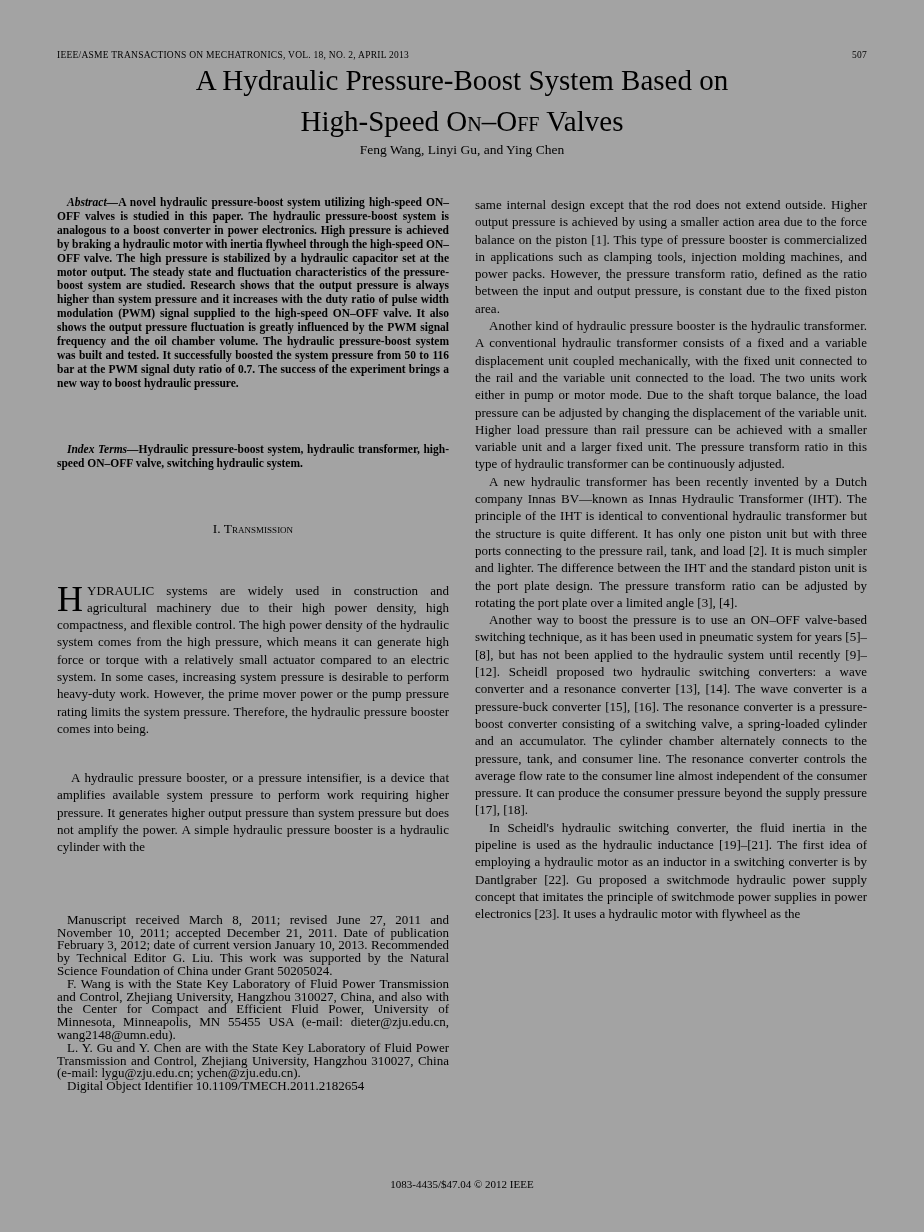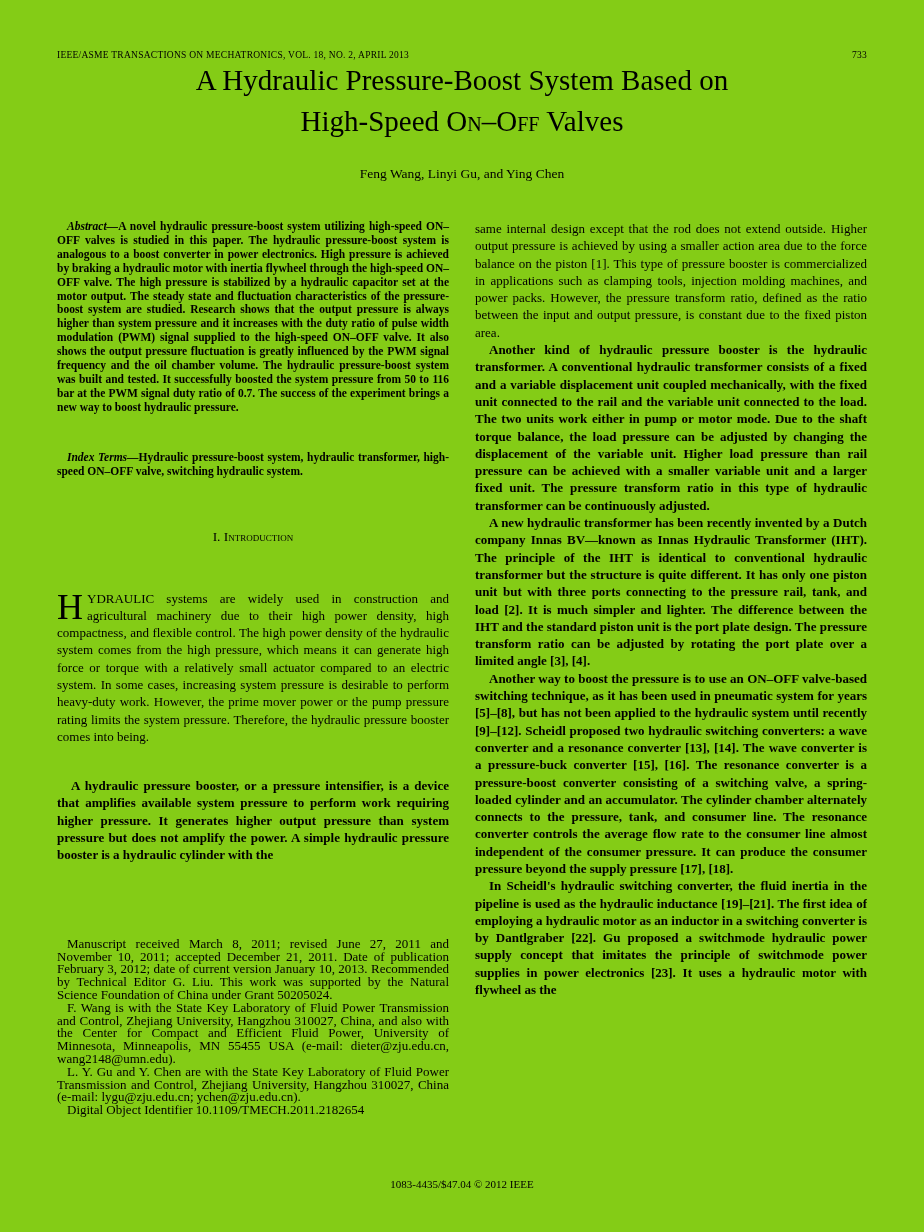--- a/index.html
+++ b/index.html
@@ -2,75 +2,74 @@
 <html lang="en"><head>
 <meta charset="utf-8">
 <style>
   * { margin: 0; padding: 0; box-sizing: border-box; }
   html, body { background: #888; }
   .page {
     position: relative;
     width: 924px;
     height: 1232px;
     margin: 0 auto;
-    background: #84cc16;
+    background: #a3a3a3;
     font-family: "Liberation Serif", "DejaVu Serif", serif;
     color: #000;
     overflow: hidden;
     padding: 50px 57px 0 57px;
   }
   .running-head {
     display: flex;
     justify-content: space-between;
     font-size: 9.5px;
     letter-spacing: 0.25px;
   }
   .paper-title {
     text-align: center;
     font-size: 29px;
     font-weight: 400;
     line-height: 41px;
   }
   .sc { font-variant: small-caps; }
   .authors {
-    margin-top: 24px;
     text-align: center;
     font-size: 13.5px;
   }
   .columns {
     margin-top: 38px;
     display: flex;
     gap: 26px;
     height: 897px;
     overflow: hidden;
   }
   .col { width: 392px; }
   .col-left { display: flex; flex-direction: column; gap: 32px; }
   p { text-align: justify; }
   .abstract, .index-terms {
     font-size: 11.5px;
     font-weight: bold;
     line-height: 13.9px;
     text-indent: 10px;
   }
-  .index-terms { margin-top: 4px; }
+  .index-terms { margin-top: 20px; }
   .lead-label { font-style: italic; font-weight: bold; }
   .section-heading {
     text-align: center;
     font-size: 13.5px;
     font-weight: 400;
     font-variant: small-caps;
     margin-top: 18px;
     margin-bottom: 13px;
   }
   .body-text {
     font-size: 13px;
     line-height: 17.3px;
   }
-  .indent { text-indent: 14px; font-weight: bold; }
+  .indent { text-indent: 14px; }
   .dropcap {
     float: left;
     font-size: 36px;
     line-height: 29px;
     padding-right: 4px;
     padding-top: 3px;
   }
   .footnotes {
     margin-top: auto;
     font-size: 13px;
@@ -86,38 +85,38 @@
     font-size: 11px;
   }
 </style>
 </head>
 <body>
 
 <div class="page">
 
   <div class="running-head">
     <span>IEEE/ASME TRANSACTIONS ON MECHATRONICS, VOL. 18, NO. 2, APRIL 2013</span>
-    <span>733</span>
+    <span>507</span>
   </div>
 
   <h1 class="paper-title">
     <span>A Hydraulic Pressure-Boost System Based on</span><br>
     <span><span>High-Speed </span><span class="sc">On–Off</span><span> Valves</span></span>
   </h1>
 
   <div class="authors">Feng Wang, Linyi Gu, and Ying Chen</div>
 
   <div class="columns">
 
     <div class="col col-left">
       <p class="abstract"><span class="lead-label">Abstract—</span><span>A novel hydraulic pressure-boost system utilizing high-speed ON–OFF valves is studied in this paper. The hydraulic pressure-boost system is analogous to a boost converter in power electronics. High pressure is achieved by braking a hydraulic motor with inertia flywheel through the high-speed ON–OFF valve. The high pressure is stabilized by a hydraulic capacitor set at the motor output. The steady state and fluctuation characteristics of the pressure-boost system are studied. Research shows that the output pressure is always higher than system pressure and it increases with the duty ratio of pulse width modulation (PWM) signal supplied to the high-speed ON–OFF valve. It also shows the output pressure fluctuation is greatly influenced by the PWM signal frequency and the oil chamber volume. The hydraulic pressure-boost system was built and tested. It successfully boosted the system pressure from 50 to 116 bar at the PWM signal duty ratio of 0.7. The success of the experiment brings a new way to boost hydraulic pressure.</span></p>
 
       <p class="index-terms"><span class="lead-label">Index Terms—</span><span>Hydraulic pressure-boost system, hydraulic transformer, high-speed ON–OFF valve, switching hydraulic system.</span></p>
 
-      <h2 class="section-heading">I. Introduction</h2>
+      <h2 class="section-heading">I. Transmission</h2>
 
       <p class="body-text"><span class="dropcap">H</span><span>YDRAULIC systems are widely used in construction and agricultural machinery due to their high power density, high compactness, and flexible control. The high power density of the hydraulic system comes from the high pressure, which means it can generate high force or torque with a relatively small actuator compared to an electric system. In some cases, increasing system pressure is desirable to perform heavy-duty work. However, the prime mover power or the pump pressure rating limits the system pressure. Therefore, the hydraulic pressure booster comes into being.</span></p>
 
       <p class="body-text indent">A hydraulic pressure booster, or a pressure intensifier, is a device that amplifies available system pressure to perform work requiring higher pressure. It generates higher output pressure than system pressure but does not amplify the power. A simple hydraulic pressure booster is a hydraulic cylinder with the</p>
 
       <div class="footnotes">
         <p>Manuscript received March 8, 2011; revised June 27, 2011 and November 10, 2011; accepted December 21, 2011. Date of publication February 3, 2012; date of current version January 10, 2013. Recommended by Technical Editor G. Liu. This work was supported by the Natural Science Foundation of China under Grant 50205024.</p>
         <p>F. Wang is with the State Key Laboratory of Fluid Power Transmission and Control, Zhejiang University, Hangzhou 310027, China, and also with the Center for Compact and Efficient Fluid Power, University of Minnesota, Minneapolis, MN 55455 USA (e-mail: dieter@zju.edu.cn, wang2148@umn.edu).</p>
         <p>L. Y. Gu and Y. Chen are with the State Key Laboratory of Fluid Power Transmission and Control, Zhejiang University, Hangzhou 310027, China (e-mail: lygu@zju.edu.cn; ychen@zju.edu.cn).</p>
         <p>Digital Object Identifier 10.1109/TMECH.2011.2182654</p>

